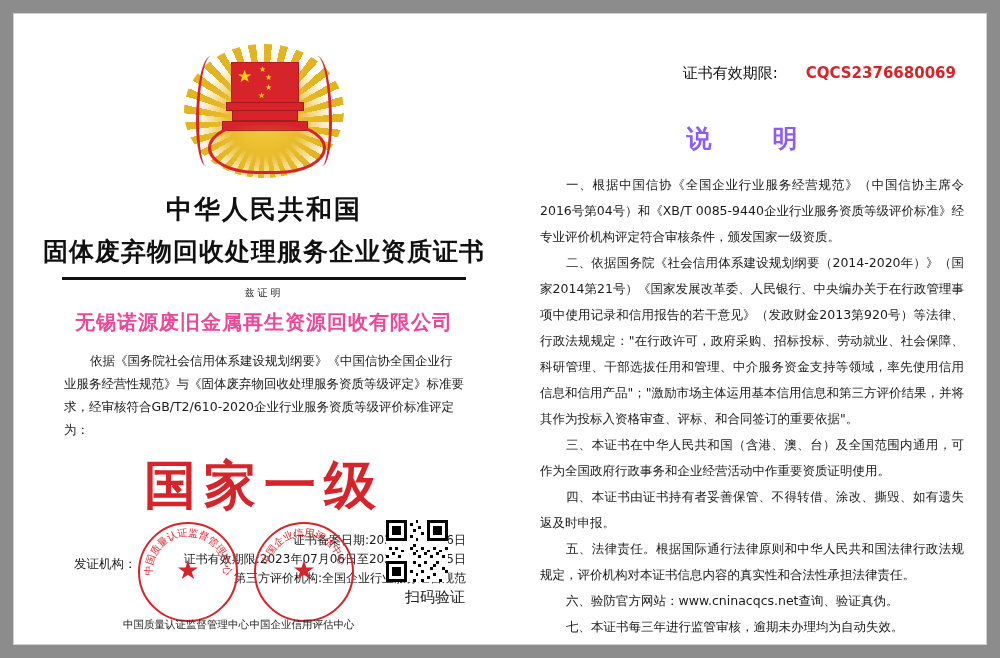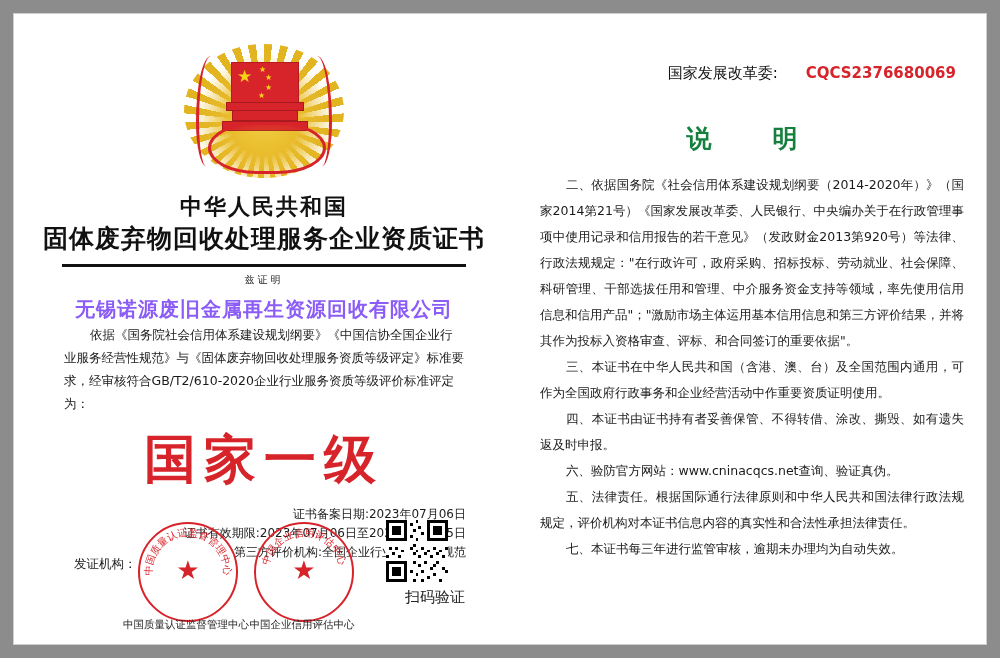--- a/index.html
+++ b/index.html
@@ -85,40 +85,40 @@
     background:radial-gradient(ellipse at 50% 40%, rgba(232,185,35,.25), rgba(232,185,35,0) 70%);
   }
   .emblem .wheat{
     position:absolute;top:20px;width:22px;height:110px;
     border-left:3px solid #d7232a;border-radius:60% 0 0 40%;
   }
   .emblem .wheat.l{left:12px;}
   .emblem .wheat.r{right:12px;transform:scaleX(-1);}
 
   .title1{
-    font-size:22px;font-weight:bold;color:#111;letter-spacing:2px;margin-top:6px;
+    font-size:26px;font-weight:bold;color:#111;letter-spacing:2px;margin-top:6px;
     font-family:"DejaVu Sans", sans-serif;
   }
   .title2{
-    font-size:25px;font-weight:bold;color:#111;letter-spacing:1px;
+    font-size:25px;font-weight:bold;color:#111;letter-spacing:1px;margin-top:8px;
     font-family:"DejaVu Sans", sans-serif;
   }
   .rule{
     width:404px;height:3px;background:#111;margin:9px auto 0 auto;
   }
   .subline{
     font-size:10px;color:#222;margin-top:6px;letter-spacing:3px;
     font-family:"DejaVu Sans", sans-serif;
   }
   .company{
-    font-size:20px;font-weight:bold;color:#8b5cf6;margin-top:9px;letter-spacing:1px;
+    font-size:20px;font-weight:bold;color:#ec4899;margin-top:9px;letter-spacing:1px;
     font-family:"DejaVu Sans", sans-serif;
   }
   .body-text{
-    width:400px;margin:0 auto 0 auto;text-align:left;
+    width:400px;margin:13px auto 0 auto;text-align:left;
     font-size:12.5px;line-height:23px;color:#1a1a1a;
     font-family:"DejaVu Sans", sans-serif;
     text-indent:26px;
   }
   .grade{
     font-size:52px;font-weight:bold;color:#d7232a;letter-spacing:8px;margin-top:10px;
     font-family:"DejaVu Sans", sans-serif;
   }
   .meta{
     width:404px;margin:10px auto 1px auto;text-align:right;
@@ -165,21 +165,21 @@
   }
   .certno{
     position:absolute;right:32px;top:50px;
     font-size:15px;color:#111;
     font-family:"DejaVu Sans", sans-serif;
     white-space:nowrap;
   }
   .certno b{color:#d7232a;font-weight:bold;margin-left:28px;}
   .shuoming{
     position:absolute;left:0;top:108px;width:474px;text-align:center;
-    font-size:25px;font-weight:bold;letter-spacing:18px;color:#15803d;
+    font-size:25px;font-weight:bold;letter-spacing:18px;color:#8b5cf6;
     font-family:"DejaVu Sans", sans-serif;
   }
   .clauses{
     position:absolute;left:26px;top:158px;width:424px;
     font-size:12.5px;line-height:26px;color:#1a1a1a;
     font-family:"DejaVu Sans", sans-serif;
     text-align:justify;
   }
   .clauses p{margin:0 0 0 0;text-indent:26px;}
 </style>
@@ -313,28 +313,29 @@
           <rect x="12" y="20" width="1" height="1"></rect>
             <rect x="16" y="15" width="1" height="1"></rect>
         </g>
       </svg>
       <div class="qr-cap">扫码验证</div>
     </div>
   </div>
 
   <div class="right">
     <div class="certno">
-      <span>国家发展改革委:</span><b>CQCS2376680069</b>
+      <span>证书有效期限:</span><b>CQCS2376680069</b>
     </div>
 
     <div class="shuoming">说　明</div>
 
     <div class="clauses">
+      <p>一、根据中国信协《全国企业行业服务经营规范》（中国信协主席令2016号第04号）和《XB/T 0085-9440企业行业服务资质等级评价标准》经专业评价机构评定符合审核条件，颁发国家一级资质。</p>
       <p>二、依据国务院《社会信用体系建设规划纲要（2014-2020年）》（国家2014第21号）《国家发展改革委、人民银行、中央编办关于在行政管理事项中使用记录和信用报告的若干意见》（发政财金2013第920号）等法律、行政法规规定："在行政许可，政府采购、招标投标、劳动就业、社会保障、科研管理、干部选拔任用和管理、中介服务资金支持等领域，率先使用信用信息和信用产品"；"激励市场主体运用基本信用信息和第三方评价结果，并将其作为投标入资格审查、评标、和合同签订的重要依据"。</p>
       <p>三、本证书在中华人民共和国（含港、澳、台）及全国范围内通用，可作为全国政府行政事务和企业经营活动中作重要资质证明使用。</p>
       <p>四、本证书由证书持有者妥善保管、不得转借、涂改、撕毁、如有遗失返及时申报。</p>
+      <p>五、法律责任。根据国际通行法律原则和中华人民共和国法律行政法规规定，评价机构对本证书信息内容的真实性和合法性承担法律责任。</p>
       <p>六、验防官方网站：www.cninacqcs.net查询、验证真伪。</p>
-      <p>五、法律责任。根据国际通行法律原则和中华人民共和国法律行政法规规定，评价机构对本证书信息内容的真实性和合法性承担法律责任。</p>
       <p>七、本证书每三年进行监管审核，逾期未办理均为自动失效。</p>
     </div>
   </div>
 
 </div>
 
 </body></html>

